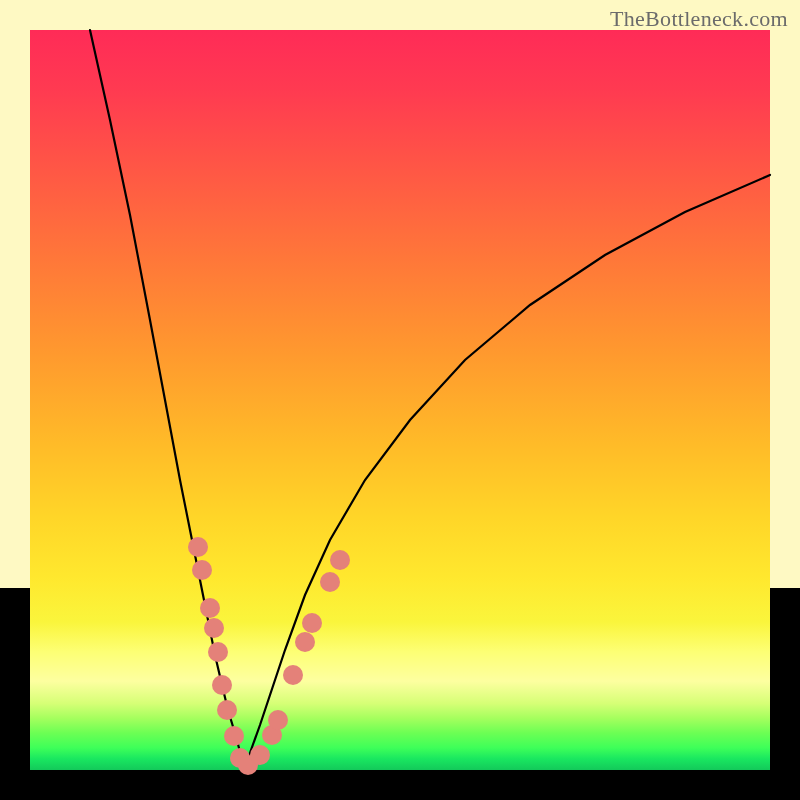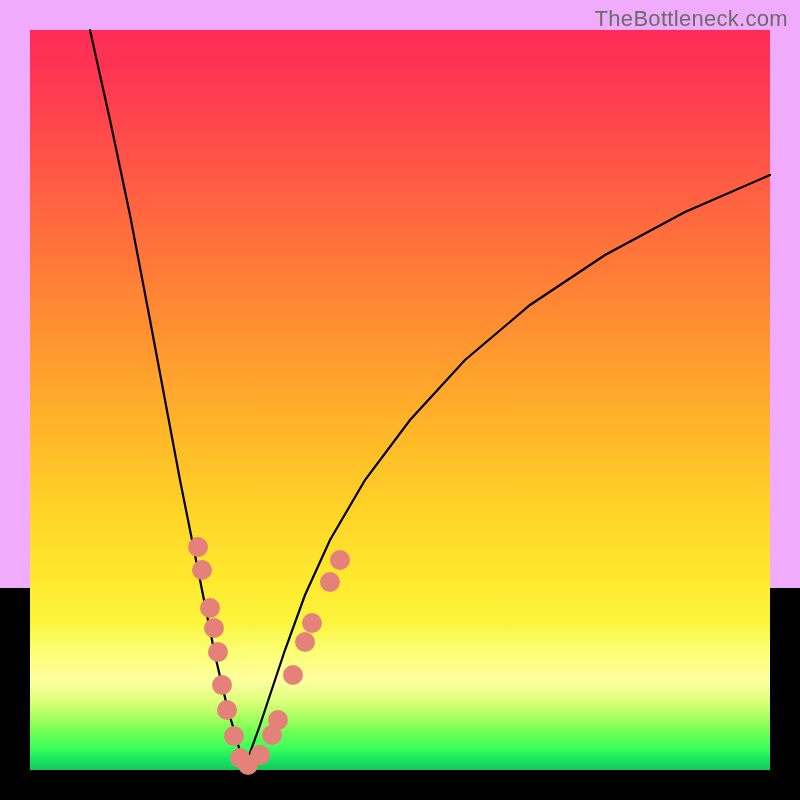--- a/index.html
+++ b/index.html
@@ -8,21 +8,22 @@
     width: 800px;
     height: 800px;
     overflow: hidden;
     background: #000;
     font-family: Arial, Helvetica, sans-serif;
   }
   .frame {
     position: absolute;
     left: 0; top: 0;
     width: 800px; height: 588px;
-    background: #f0abfc;
+    background: #fef9c3;
+    font-family: Liberation Serif, serif;
   }
   .plot {
     position: absolute;
     left: 30px;
     top: 30px;
     width: 740px;
     height: 740px;
     
     background: linear-gradient(
       to bottom,

